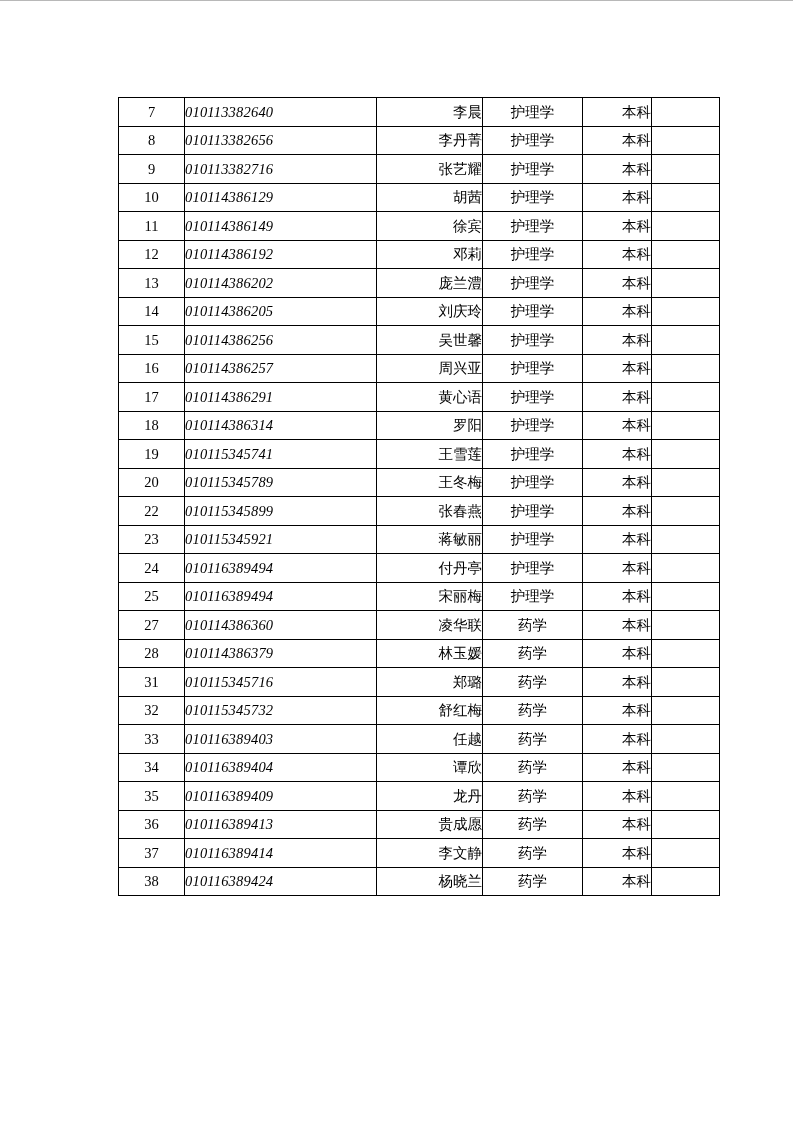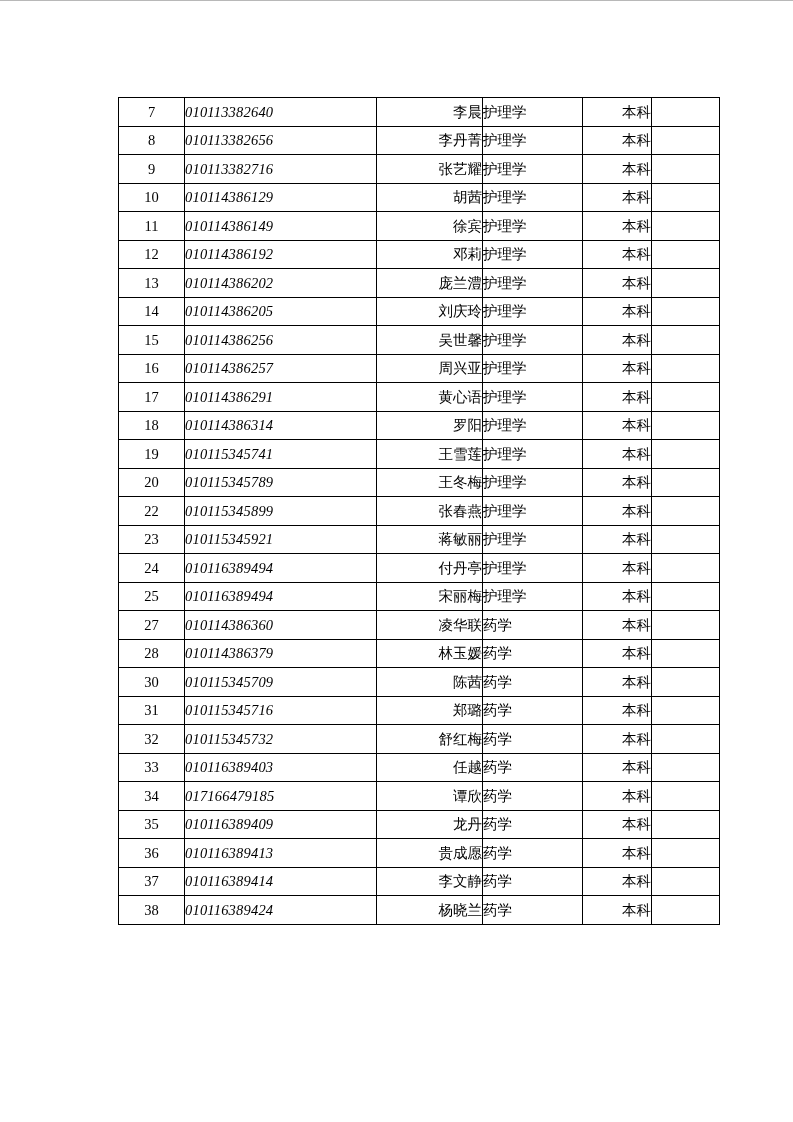--- a/index.html
+++ b/index.html
@@ -42,21 +42,21 @@
     padding: 0;
     font-size: 14.5px;
     line-height: 1;
     vertical-align: middle;
     white-space: nowrap;
     overflow: hidden;
   }
   td.c-no     { text-align: center; }
   td.c-id     { text-align: left; padding-left: 2px; letter-spacing: 0.2px; font-style: italic; }
   td.c-name   { text-align: right; padding-left: 6px; }
-  td.c-major  { text-align: left; }
+  td.c-major  { text-align: center; }
   td.c-level  { text-align: right; }
   td.c-remark { text-align: center; }
 </style>
 </head>
 <body>
 
 <div class="page">
   <div class="top-edge"></div>
 
   <table class="roster">
@@ -246,28 +246,20 @@
         <tr>
           <td class="c-no">28</td>
           <td class="c-id">010114386379</td>
           <td class="c-name">林玉媛</td>
           <td class="c-major">药学</td>
           <td class="c-level">本科</td>
           <td class="c-remark"></td>
         </tr>
 
 
-        <tr>
-          <td class="c-no">30</td>
-          <td class="c-id">010115345709</td>
-          <td class="c-name">陈茜</td>
-          <td class="c-major">药学</td>
-          <td class="c-level">本科</td>
-          <td class="c-remark"></td>
-        </tr>
 
         <tr>
           <td class="c-no">31</td>
           <td class="c-id">010115345716</td>
           <td class="c-name">郑璐</td>
           <td class="c-major">药学</td>
           <td class="c-level">本科</td>
           <td class="c-remark"></td>
         </tr>
 
@@ -284,21 +276,21 @@
           <td class="c-no">33</td>
           <td class="c-id">010116389403</td>
           <td class="c-name">任越</td>
           <td class="c-major">药学</td>
           <td class="c-level">本科</td>
           <td class="c-remark"></td>
         </tr>
 
         <tr>
           <td class="c-no">34</td>
-          <td class="c-id">017166479185</td>
+          <td class="c-id">010116389404</td>
           <td class="c-name">谭欣</td>
           <td class="c-major">药学</td>
           <td class="c-level">本科</td>
           <td class="c-remark"></td>
         </tr>
 
         <tr>
           <td class="c-no">35</td>
           <td class="c-id">010116389409</td>
           <td class="c-name">龙丹</td>

